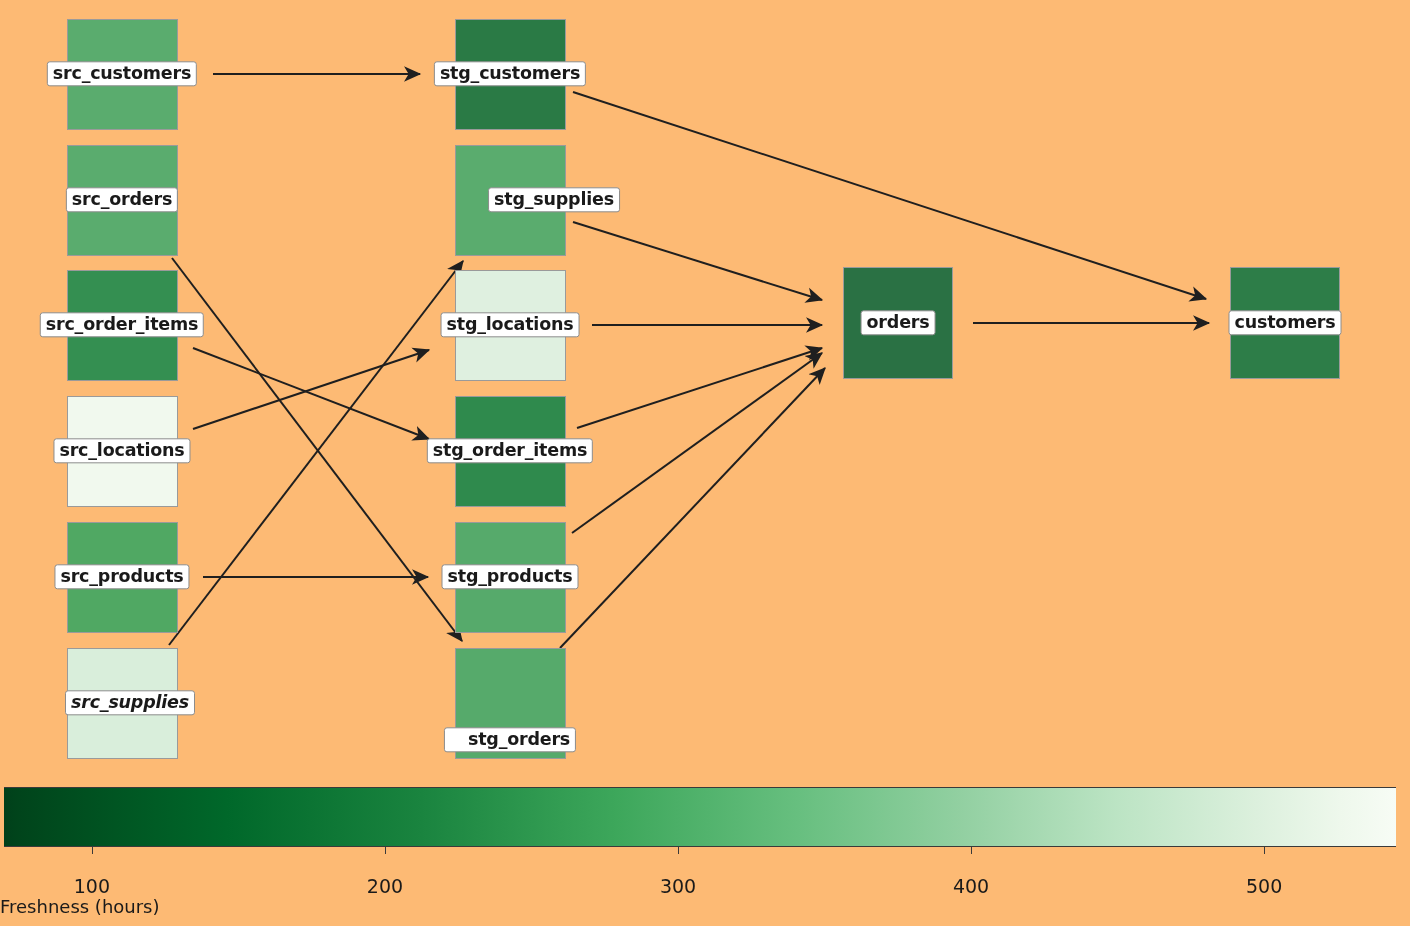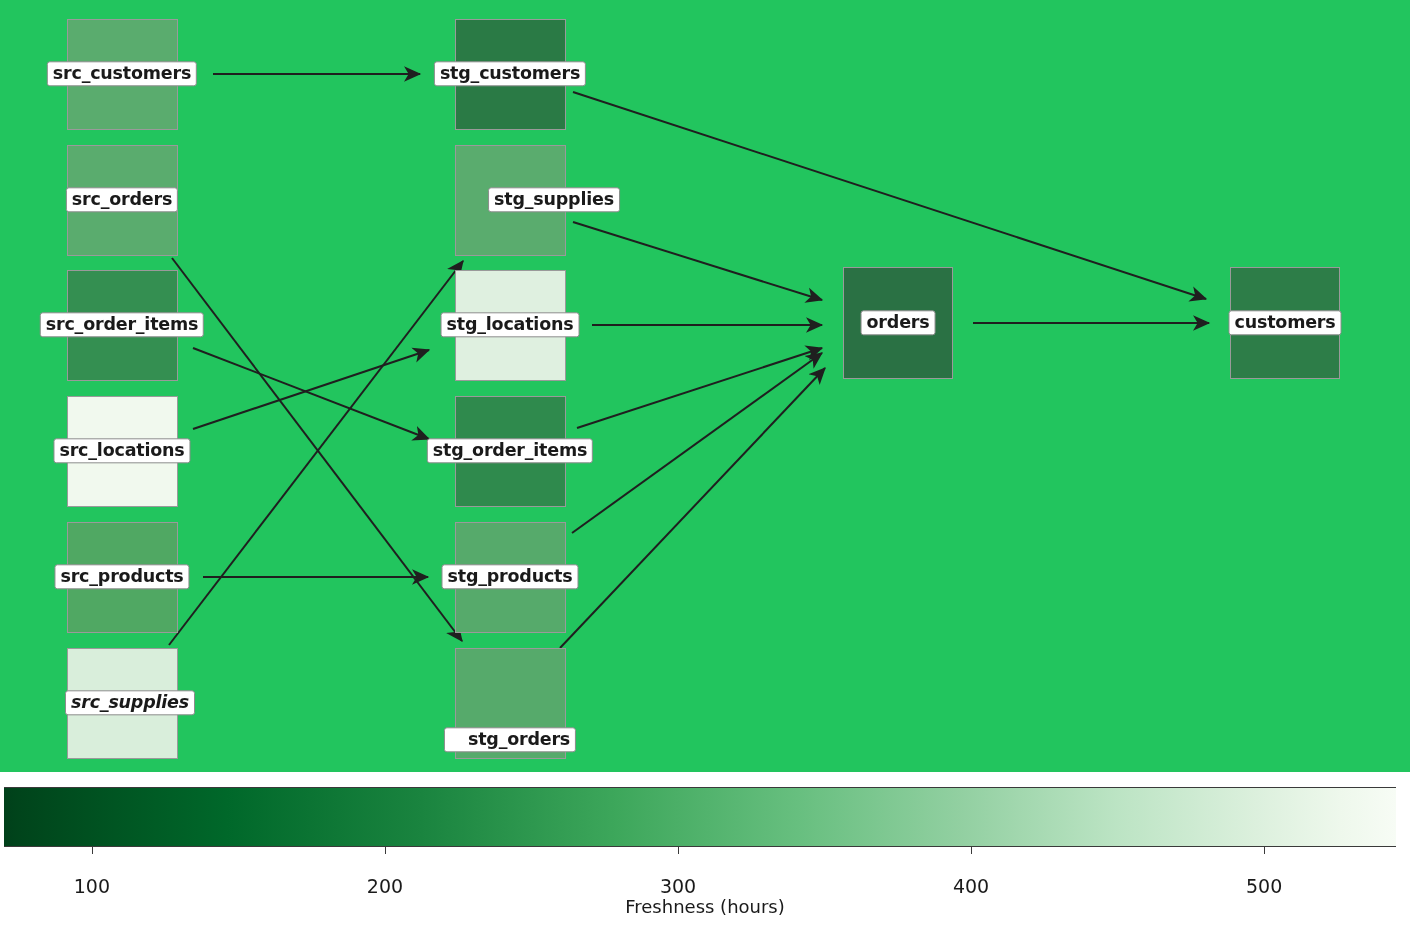--- a/index.html
+++ b/index.html
@@ -1,17 +1,17 @@
 <!DOCTYPE html>
 <html><head>
 <meta charset="utf-8">
 <style>
   html,body{margin:0;padding:0;background:#ffffff;}
   body{width:1410px;height:926px;font-family:"DejaVu Sans","Liberation Sans",sans-serif;overflow:hidden;position:relative;}
-  #stage{position:relative;width:1410px;height:772px;background:#22c55e;}
+  #stage{position:relative;width:1410px;height:926px;background:#fdba74;}
 
   .node{position:absolute;box-sizing:border-box;border:1px solid #9a9a9a;}
 
   .nodelabel{
     position:absolute;
     transform:translate(-50%,-50%);
     background:#ffffff;
     border:1.4px solid #8c8c8c;
     border-radius:3px;
     padding:2px 5px 3px 5px;
@@ -46,21 +46,21 @@
       #f7fcf5 100%);
   }
   .tick{position:absolute;top:847px;width:1px;height:7px;background:#3a3a3a;}
   .ticklabel{
     position:absolute;top:856px;transform:translateX(-50%);
     font-size:19px;color:#1a1a1a;
     font-family:"DejaVu Sans","Liberation Sans",sans-serif;
     margin-top:19px;
   }
   #cbar-title{
-    position:absolute;top:896px;left:0;width:1410px;text-align:center;
+    position:absolute;top:896px;left:0;width:1410px;
     font-size:18px;color:#1a1a1a;
   }
 </style>
 </head>
 <body>
 
 <div id="stage">
 
   <svg id="edges" viewBox="0 0 1410 926" xmlns="http://www.w3.org/2000/svg">
     <defs>

